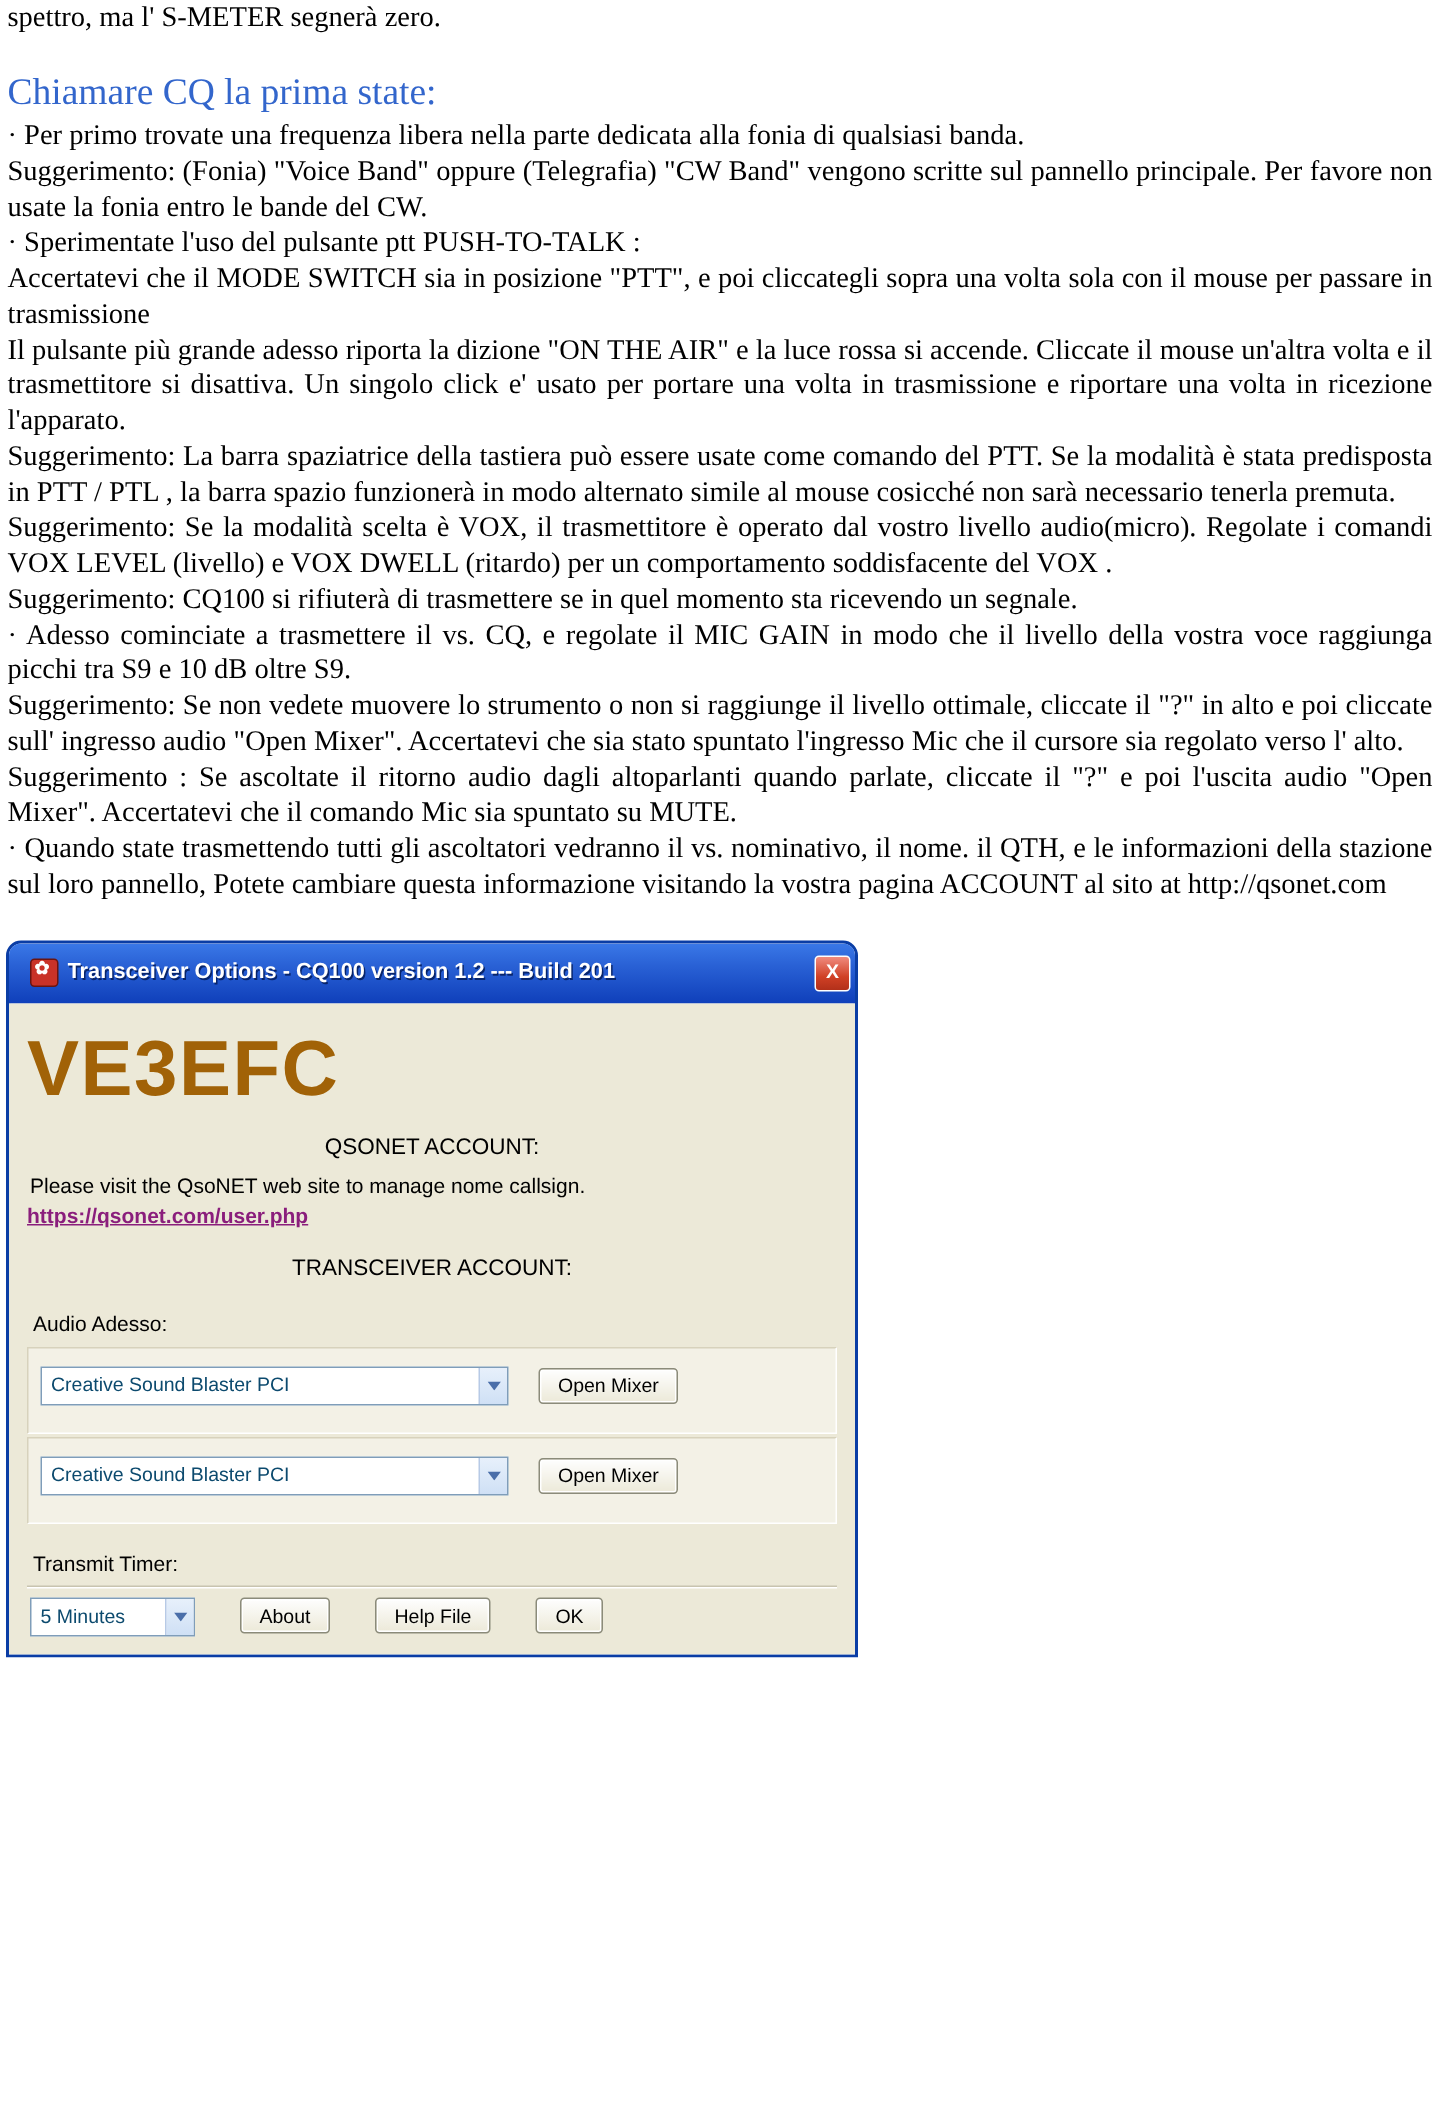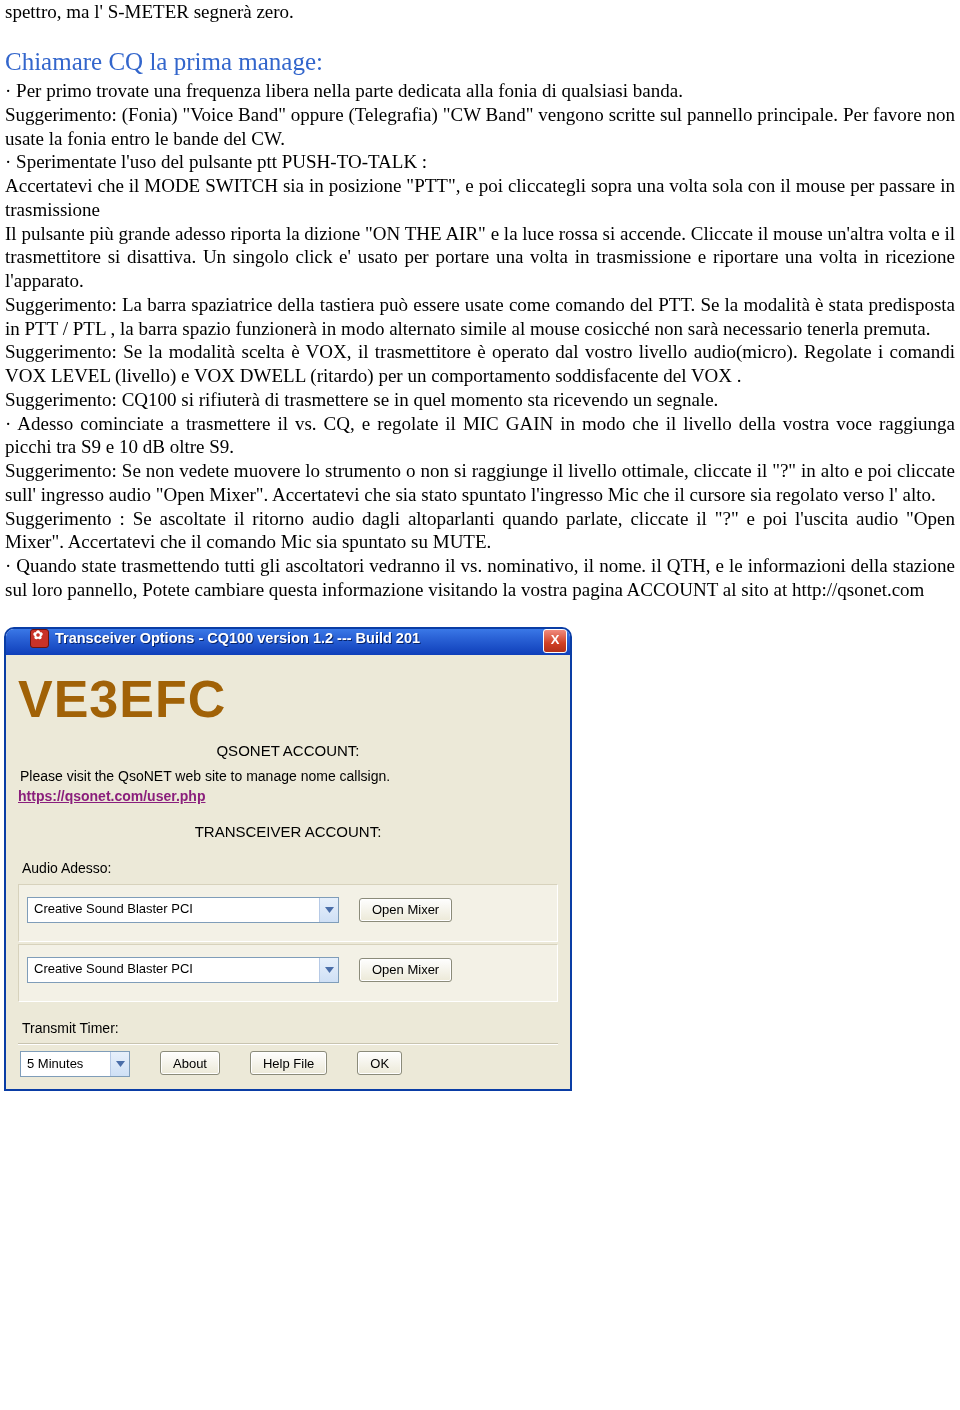--- a/index.html
+++ b/index.html
@@ -29,23 +29,23 @@
     border: 2px solid #0a3da5;
     border-radius: 10px 10px 0 0;
     box-shadow: 0 0 0 1px #c9d7f0 inset;
     font-family: Tahoma, "Segoe UI", Arial, sans-serif;
     font-size: 13px;
     color: #000;
     overflow: hidden;
   }
   .titlebar {
     display: flex;
-    align-items: flex-start;
-    height: 26px;
-    padding: 0 3px 0 24px;
+    align-items: center;
+    height: 40px;
+    padding: 0 3px 0 14px;
     background: linear-gradient(to bottom,#3a78e7 0%,#2a62d6 35%,#0f3fba 100%);
     border-radius: 7px 7px 0 0;
     color: #fff;
     font-weight: bold;
     font-size: 14.5px;
   }
   .titlebar .app-icon {
     width: 17px; height: 17px;
     background: #c93228;
     border: 1px solid #6b1410;
@@ -101,21 +101,21 @@
   .field-label { font-size: 14px; margin: 18px 0 6px 4px; }
   .combo-row { display:flex; align-items:center; gap: 20px; margin-left:2px;}
   .combo {
     width: 310px;
     display:flex; align-items:center;
     background:#fff;
     border: 1px solid #7f9db9;
     height: 24px;
     font-size: 13px;
   }
-  .combo .combo-text { flex:1; padding: 0 6px; color:#000000; }
+  .combo .combo-text { flex:1; padding: 0 6px; color:#0c4a6e; }
   .combo .combo-arrow {
     width: 18px; height: 100%;
     background: linear-gradient(#e7f0fb,#cfe0f5);
     border-left: 1px solid #b7cae6;
     display:flex; align-items:center; justify-content:center;
     color:#4a6ea9;
   }
   .inset-box {
     background: #f3f1e6;
     border: 1px solid #d7d2bc;
@@ -146,21 +146,21 @@
     display:flex; align-items:flex-start; gap: 30px; margin-top: 4px;
     padding-left: 2px;
   }
   .combo.small { width: 108px; }
 </style>
 </head>
 <body>
 
 <div class="doc-text">
   <div class="intro-line">spettro, ma l' S-METER segnerà zero.</div>
-  <div class="heading-cq">Chiamare CQ la prima manage:</div>
+  <div class="heading-cq">Chiamare CQ la prima state:</div>
   <div id="doc-body-text" style="white-space:pre-line;">· Per primo trovate una frequenza libera nella parte dedicata alla fonia  di qualsiasi banda.
 Suggerimento: (Fonia) "Voice Band" oppure (Telegrafia) "CW Band" vengono scritte sul pannello principale.  Per favore non usate la fonia entro le bande del CW.
 · Sperimentate l'uso del pulsante ptt  PUSH-TO-TALK :
 Accertatevi che il  MODE SWITCH sia in posizione "PTT", e poi cliccategli sopra una volta sola con il mouse per passare in trasmissione
  Il pulsante più grande adesso riporta la dizione  "ON THE AIR" e la luce rossa si accende.  Cliccate il mouse un'altra volta e il trasmettitore si disattiva.  Un singolo click e' usato per portare una volta in trasmissione e riportare una volta in ricezione l'apparato.
 Suggerimento: La barra spaziatrice della tastiera può essere usate come comando del PTT. Se la modalità è stata predisposta in PTT / PTL , la barra spazio funzionerà in modo alternato simile al mouse cosicché non sarà necessario tenerla premuta.
 Suggerimento: Se la modalità scelta è VOX, il trasmettitore è operato dal vostro livello audio(micro).  Regolate i comandi VOX LEVEL (livello) e VOX DWELL (ritardo)  per un comportamento soddisfacente del VOX .
 Suggerimento: CQ100  si rifiuterà di trasmettere se in quel momento sta ricevendo un segnale.
 · Adesso cominciate a trasmettere il vs.  CQ,  e regolate il MIC GAIN in modo che il livello della vostra voce raggiunga picchi tra S9 e 10 dB oltre S9.
 Suggerimento: Se non vedete muovere lo strumento o non si raggiunge il livello ottimale,  cliccate il "?" in alto e poi cliccate sull' ingresso audio  "Open Mixer".  Accertatevi che sia stato spuntato l'ingresso Mic che il cursore sia regolato verso l' alto.

